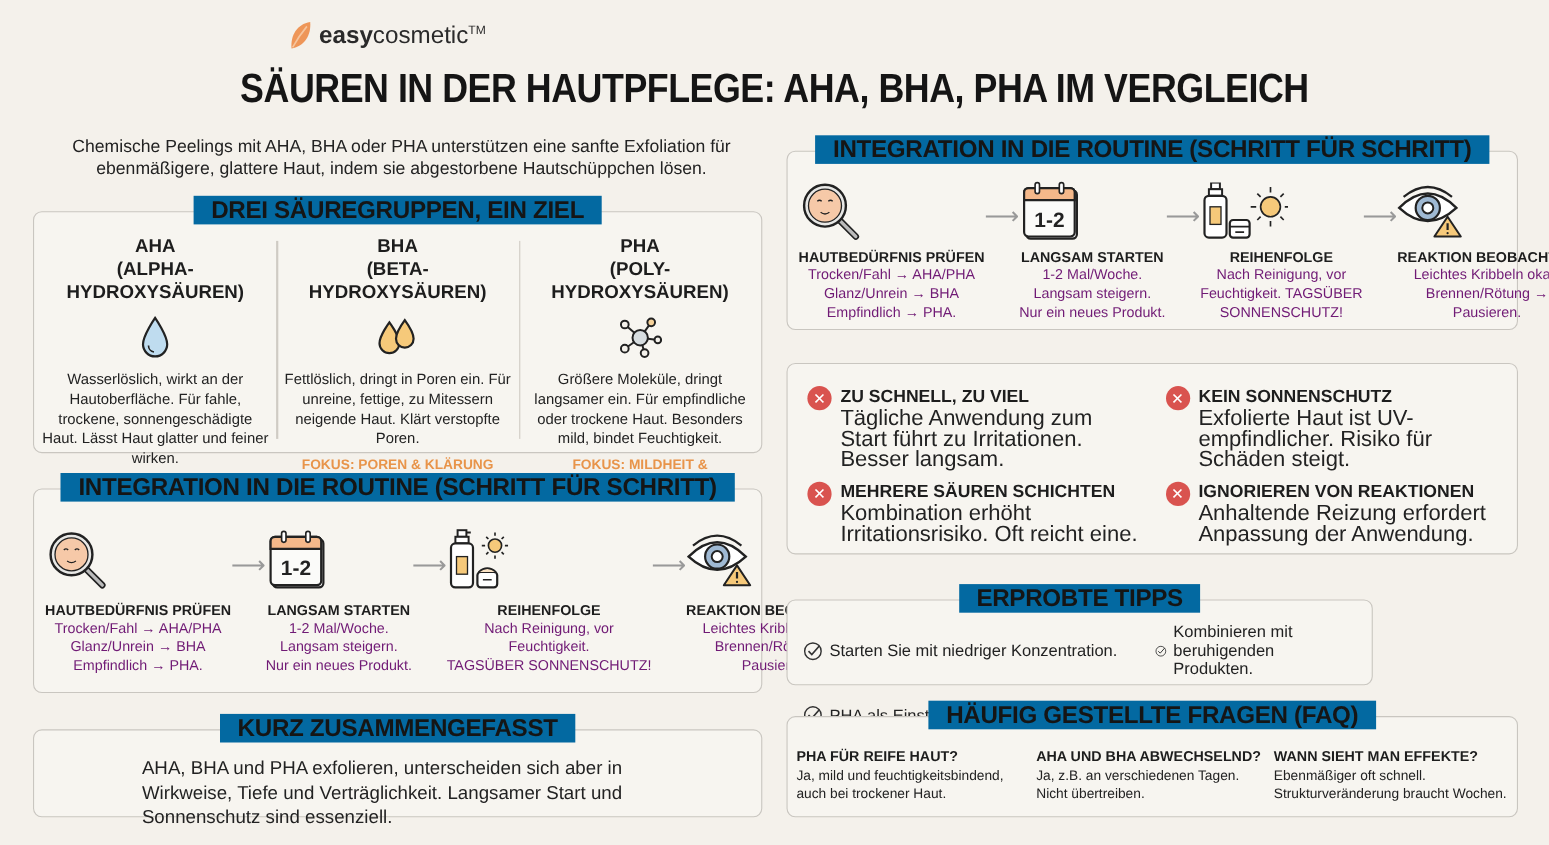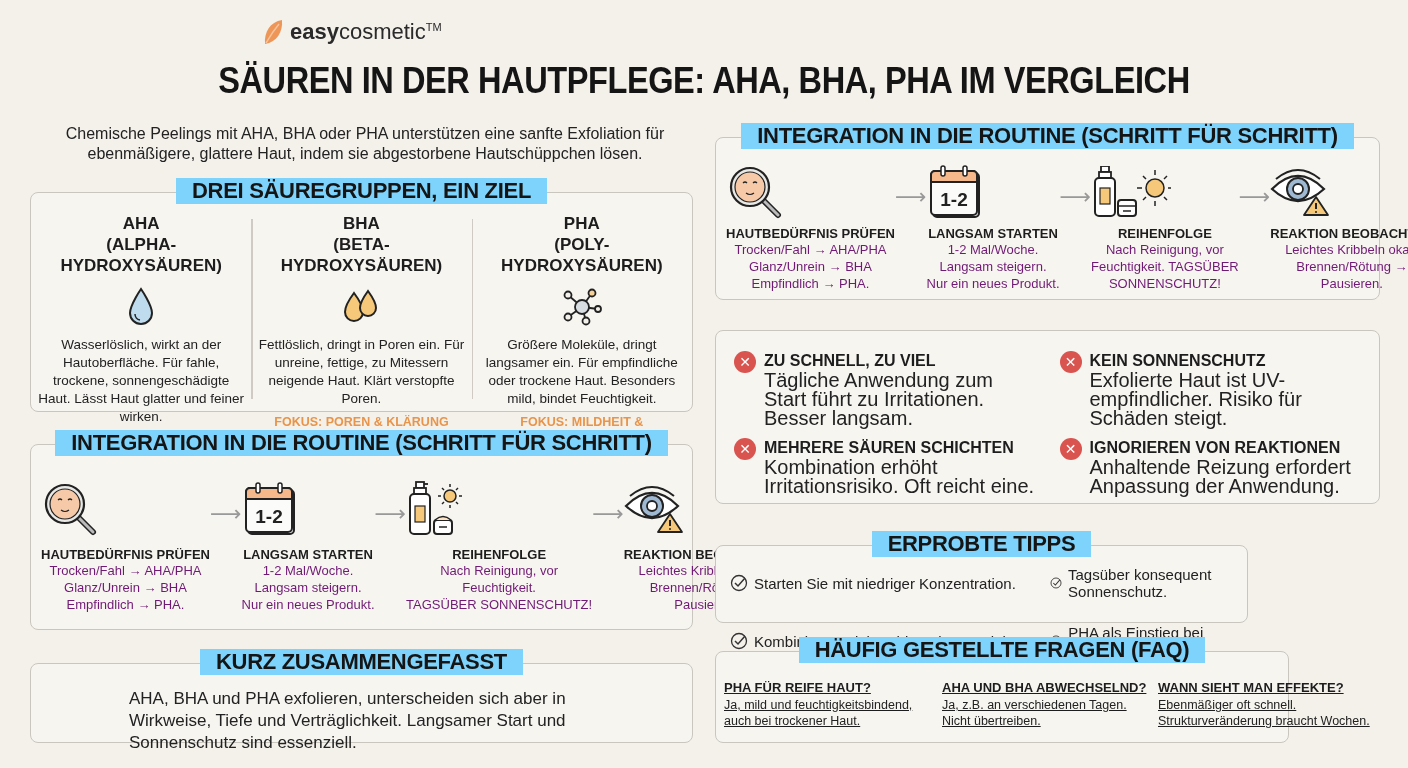--- a/index.html
+++ b/index.html
@@ -33,21 +33,21 @@
   
   .section {
     position: absolute; border: 1.5px solid #c9c6c0; border-radius: 8px;
     background: #f7f5f0;
   }
   .section-title {
     position: absolute; top: -15px; left: 0; right: 0; text-align: center;
     pointer-events: none;
   }
   .section-title span {
-    background: #7dd3fc; padding: 0 16px; font-size: 22px; font-weight: 700;
+    background: #0369a1; padding: 0 16px; font-size: 22px; font-weight: 700;
     color: #151515; display: inline-block; letter-spacing: -0.3px;
   }
 
   
   #acids { left: 30px; top: 192px; width: 663px; height: 220px; }
   .acid-cols { display: flex; height: 100%; padding-top: 20px; }
   .acid-col { flex: 1; text-align: center; padding: 0 6px; position: relative; }
   .acid-col + .acid-col::before {
     content: ""; position: absolute; left: 0; top: 6px; bottom: 12px; width: 1.5px; background: #cfcbc4;
   }
@@ -82,21 +82,21 @@
   .pit-title { font-size: 16px; font-weight: 700; line-height: 20px; }
   .pit-desc { font-size: 20px; line-height: 19px; color: #222; }
 
   
   #tips { left: 715px; top: 545px; width: 533px; height: 78px; }
   .tips-grid { display: grid; grid-template-columns: 320px 1fr; row-gap: 24px; padding: 20px 14px 0 14px; }
   .tip { display: flex; gap: 6px; align-items: center; font-size: 15px; color: #222; }
   .check-icon { width: 18px; height: 18px; }
 
   
-  #faq { left: 715px; top: 651px; width: 574px; height: 92px; text-decoration: underline; }
+  #faq { left: 715px; top: 651px; width: 665px; height: 92px; }
   .faq-grid { display: grid; grid-template-columns: 218px 216px 1fr; padding: 28px 8px 0 8px; }
   .faq-q { font-size: 13px; font-weight: 700; margin-bottom: 2px; white-space: nowrap; }
   .faq-a { font-size: 12.5px; line-height: 16px; color: #222; white-space: nowrap; }
 </style>
 </head>
 <body>
 
 <div class="logo">
   <svg viewBox="0 0 22 28">
     <path d="M3 26 C2 14 8 4 20 2 C21 14 15 24 3 26 Z" fill="#ee9658"></path>
@@ -379,27 +379,20 @@
           <circle cx="9" cy="9" r="7.5" fill="none" stroke="#333" stroke-width="1.3"></circle>
           <path d="M5 9 L8 12 L15 4" fill="none" stroke="#333" stroke-width="1.5"></path>
         </svg>
       <span>Starten Sie mit niedriger Konzentration.</span>
     </div>
     <div class="tip">
       <svg class="check-icon" viewBox="0 0 18 18">
           <circle cx="9" cy="9" r="7.5" fill="none" stroke="#333" stroke-width="1.3"></circle>
           <path d="M5 9 L8 12 L15 4" fill="none" stroke="#333" stroke-width="1.5"></path>
         </svg>
-      <span>Tagsüber konsequent Sonnenschutz.</span>
-    </div>
-    <div class="tip">
-      <svg class="check-icon" viewBox="0 0 18 18">
-          <circle cx="9" cy="9" r="7.5" fill="none" stroke="#333" stroke-width="1.3"></circle>
-          <path d="M5 9 L8 12 L15 4" fill="none" stroke="#333" stroke-width="1.5"></path>
-        </svg>
       <span>Kombinieren mit beruhigenden Produkten.</span>
     </div>
     <div class="tip">
       <svg class="check-icon" viewBox="0 0 18 18">
           <circle cx="9" cy="9" r="7.5" fill="none" stroke="#333" stroke-width="1.3"></circle>
           <path d="M5 9 L8 12 L15 4" fill="none" stroke="#333" stroke-width="1.5"></path>
         </svg>
       <span>PHA als Einstieg bei Empfindlichkeit.</span>
     </div>
   </div>

